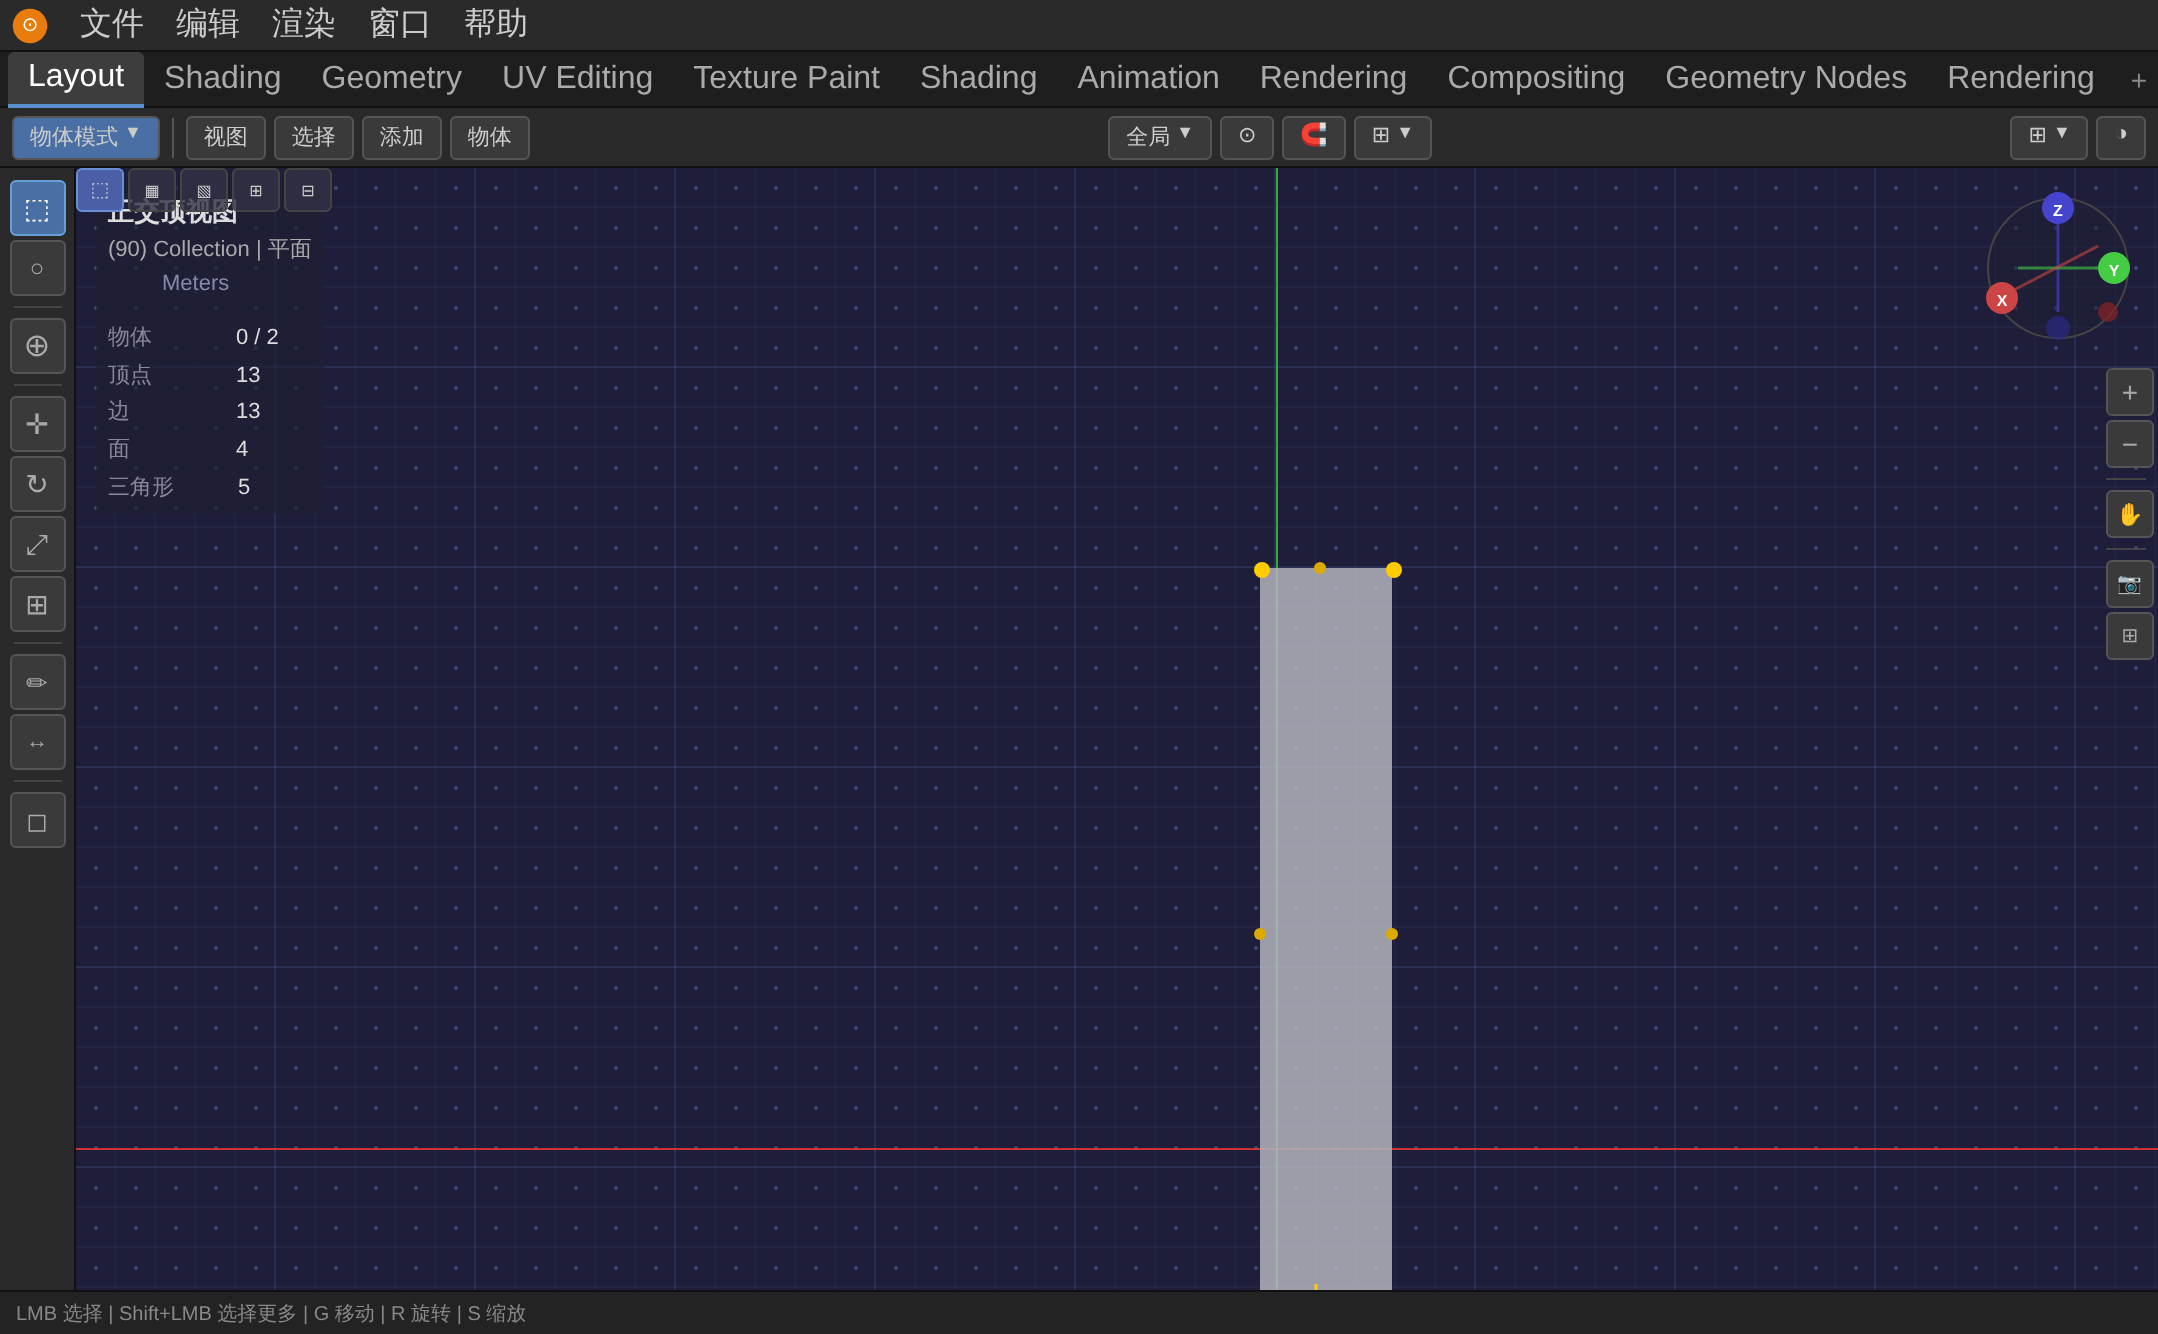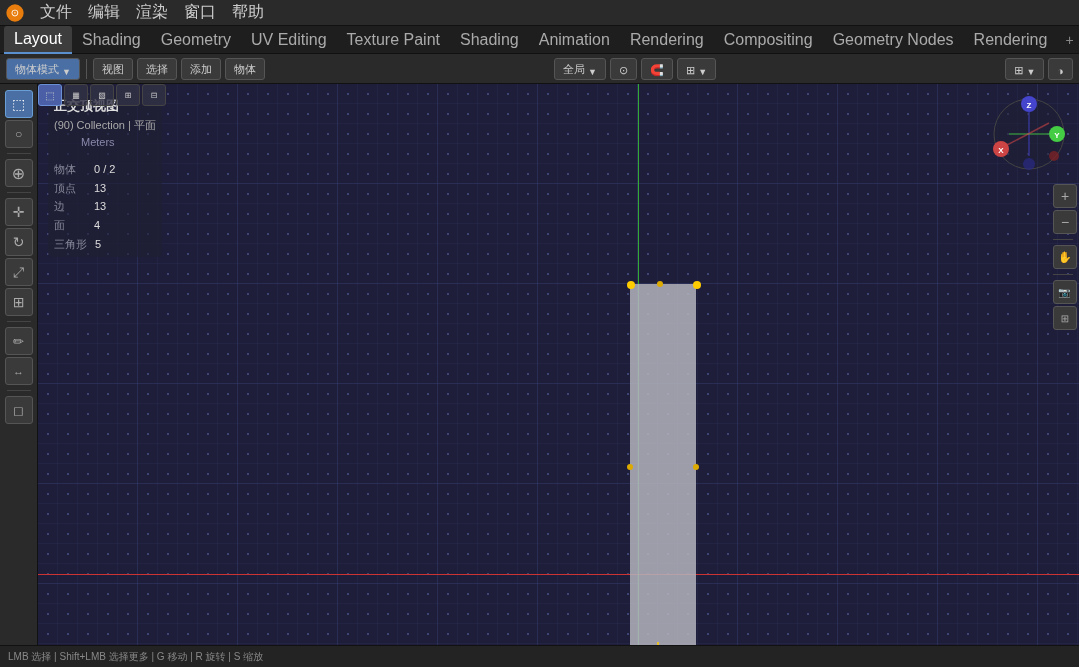--- a/index.html
+++ b/index.html
@@ -72,21 +72,21 @@
     }
     .toolbar-btn {
       padding: 2px 8px;
       font-size: 11px;
       color: #cccccc;
       background: #3a3a3a;
       border: 1px solid #555;
       border-radius: 3px;
       cursor: pointer;
       display: flex;
-      align-items: flex-end;
+      align-items: flex-start;
       gap: 3px;
       white-space: nowrap;
       height: 22px;
     }
     .toolbar-btn.active { background: #4a6fa5; }
     .toolbar-sep { width: 1px; height: 20px; background: #555; margin: 0 2px; }
     .toolbar-spacer { flex: 1; }
 
     
     #main-area {
@@ -219,21 +219,21 @@
       border-radius: 3px;
     }
     .info-line { font-size: 11px; color: #cccccc; line-height: 1.6; }
     .info-line.title { font-size: 13px; color: #dddddd; font-weight: bold; }
     .info-line.sub { font-size: 11px; color: #aaaaaa; }
     .info-line.units { font-size: 11px; color: #8888aa; margin-left: 27px; }
     .info-sep { height: 4px; }
     .info-table { margin-top: 4px; }
     .info-row { display: flex; gap: 8px; font-size: 11px; color: #bbbbbb; line-height: 1.7; }
     .info-label { color: #888899; min-width: 32px; }
-    .info-value { color: #dddddd; }
+    .info-value { color: #dddddd; margin-left: 24px; }
 
     
     #nav-icons {
       position: absolute;
       top: 6px;
       left: 42px;
       z-index: 50;
       display: flex;
       gap: 2px;
     }

